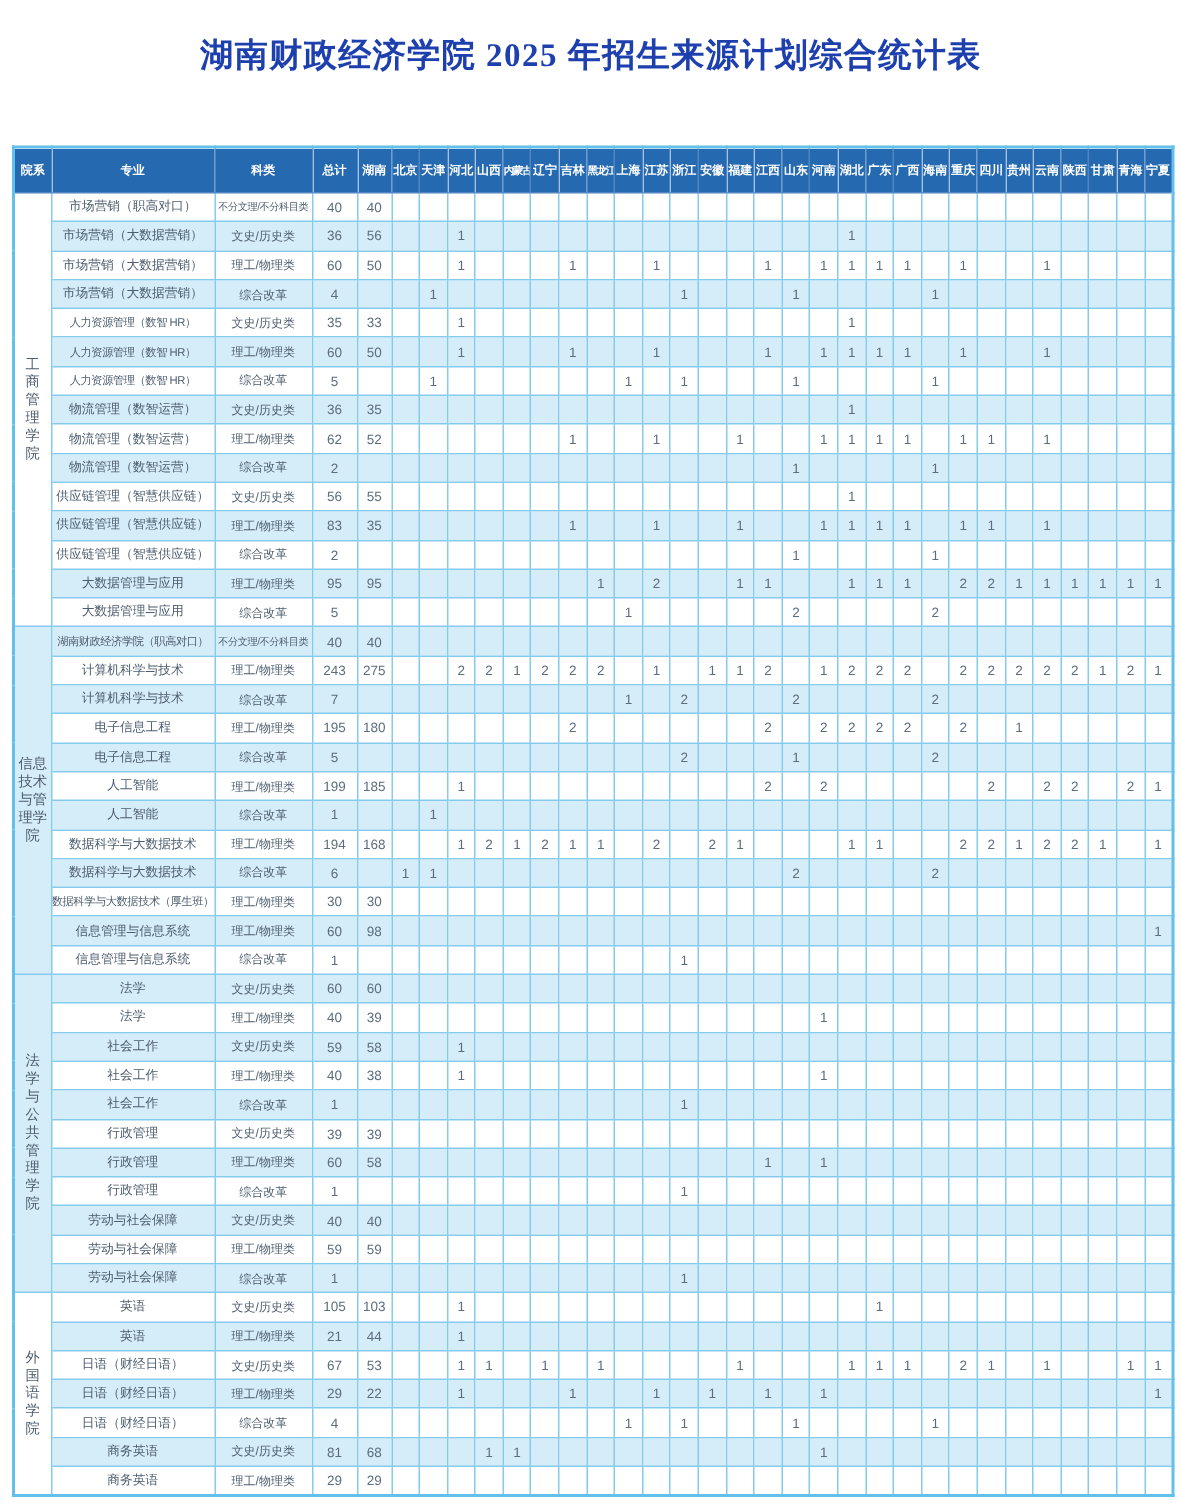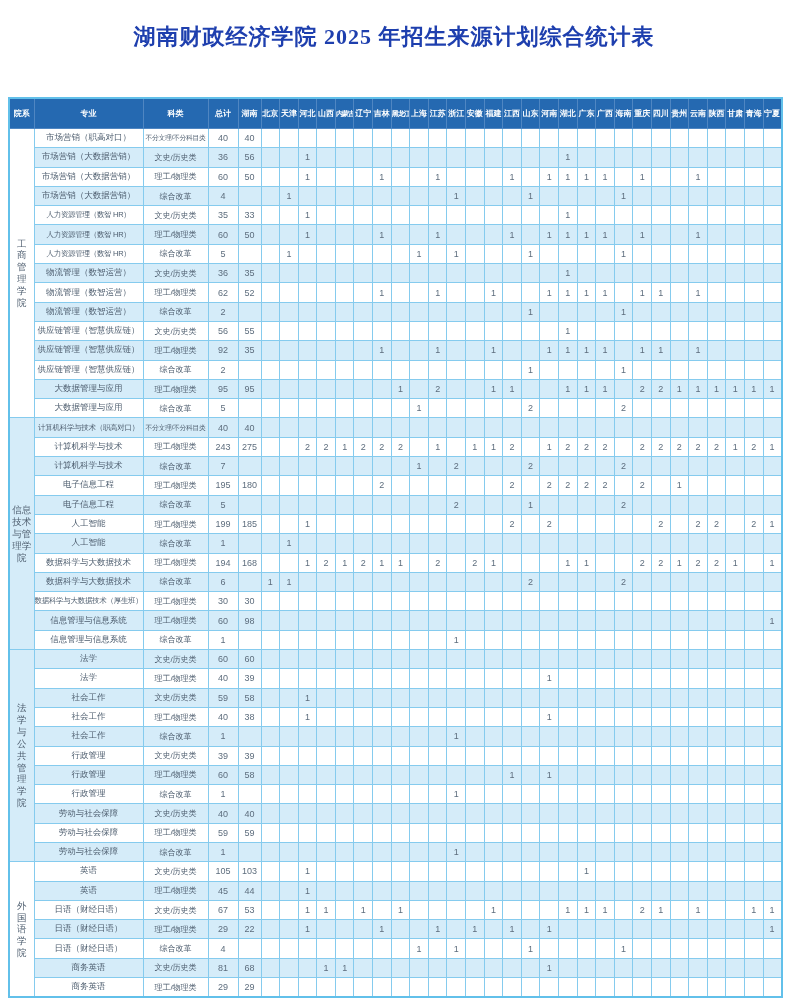--- a/index.html
+++ b/index.html
@@ -481,21 +481,21 @@
           <td></td>
           <td></td>
           <td></td>
           <td></td>
           <td></td>
           <td></td>
         </tr>
         <tr class="alt">
           <td class="major-cell">供应链管理（智慧供应链）</td>
           <td class="cat-cell">理工/物理类</td>
-          <td>92</td>
+          <td>83</td>
           <td>35</td>
           <td></td>
           <td></td>
           <td></td>
           <td></td>
           <td></td>
           <td></td>
           <td>1</td>
           <td></td>
           <td></td>
@@ -620,21 +620,21 @@
           <td></td>
           <td></td>
           <td></td>
         </tr>
         <tr class="alt">
           <td class="college-cell" rowspan="12">信息
 技术
 与管
 理学
 院</td>
-          <td class="major-cell long">计算机科学与技术（职高对口）</td>
+          <td class="major-cell long">湖南财政经济学院（职高对口）</td>
           <td class="cat-cell long">不分文理/不分科目类</td>
           <td>40</td>
           <td>40</td>
           <td></td>
           <td></td>
           <td></td>
           <td></td>
           <td></td>
           <td></td>
           <td></td>
@@ -1452,21 +1452,21 @@
           <td></td>
           <td></td>
           <td></td>
           <td></td>
           <td></td>
           <td></td>
         </tr>
         <tr class="alt">
           <td class="major-cell">英语</td>
           <td class="cat-cell">理工/物理类</td>
-          <td>45</td>
+          <td>21</td>
           <td>44</td>
           <td></td>
           <td></td>
           <td>1</td>
           <td></td>
           <td></td>
           <td></td>
           <td></td>
           <td></td>
           <td></td>

